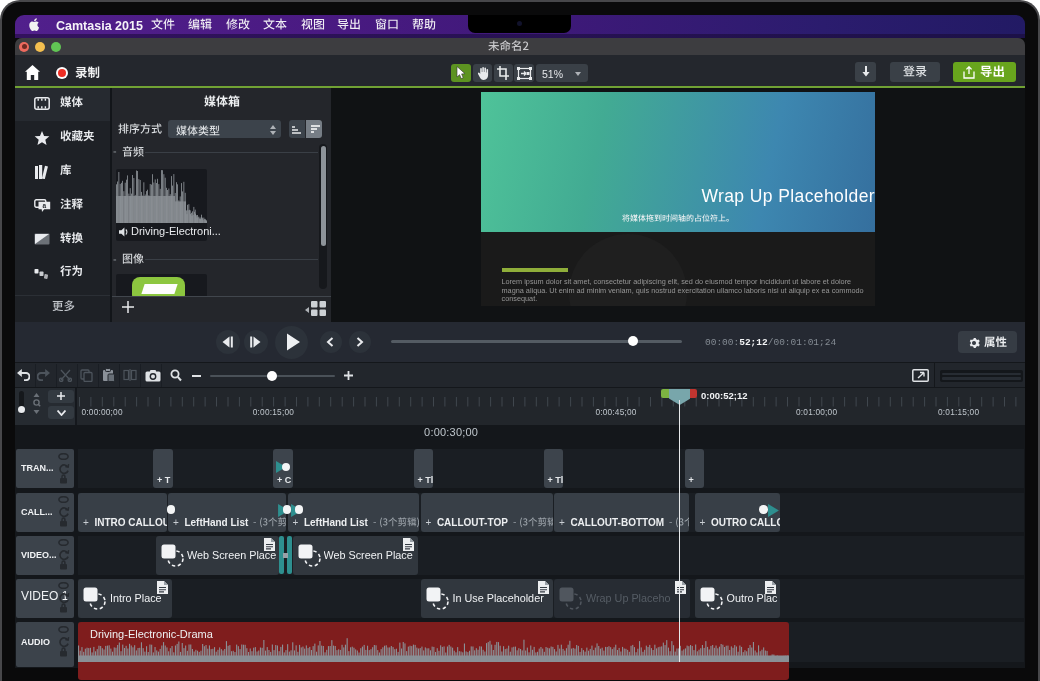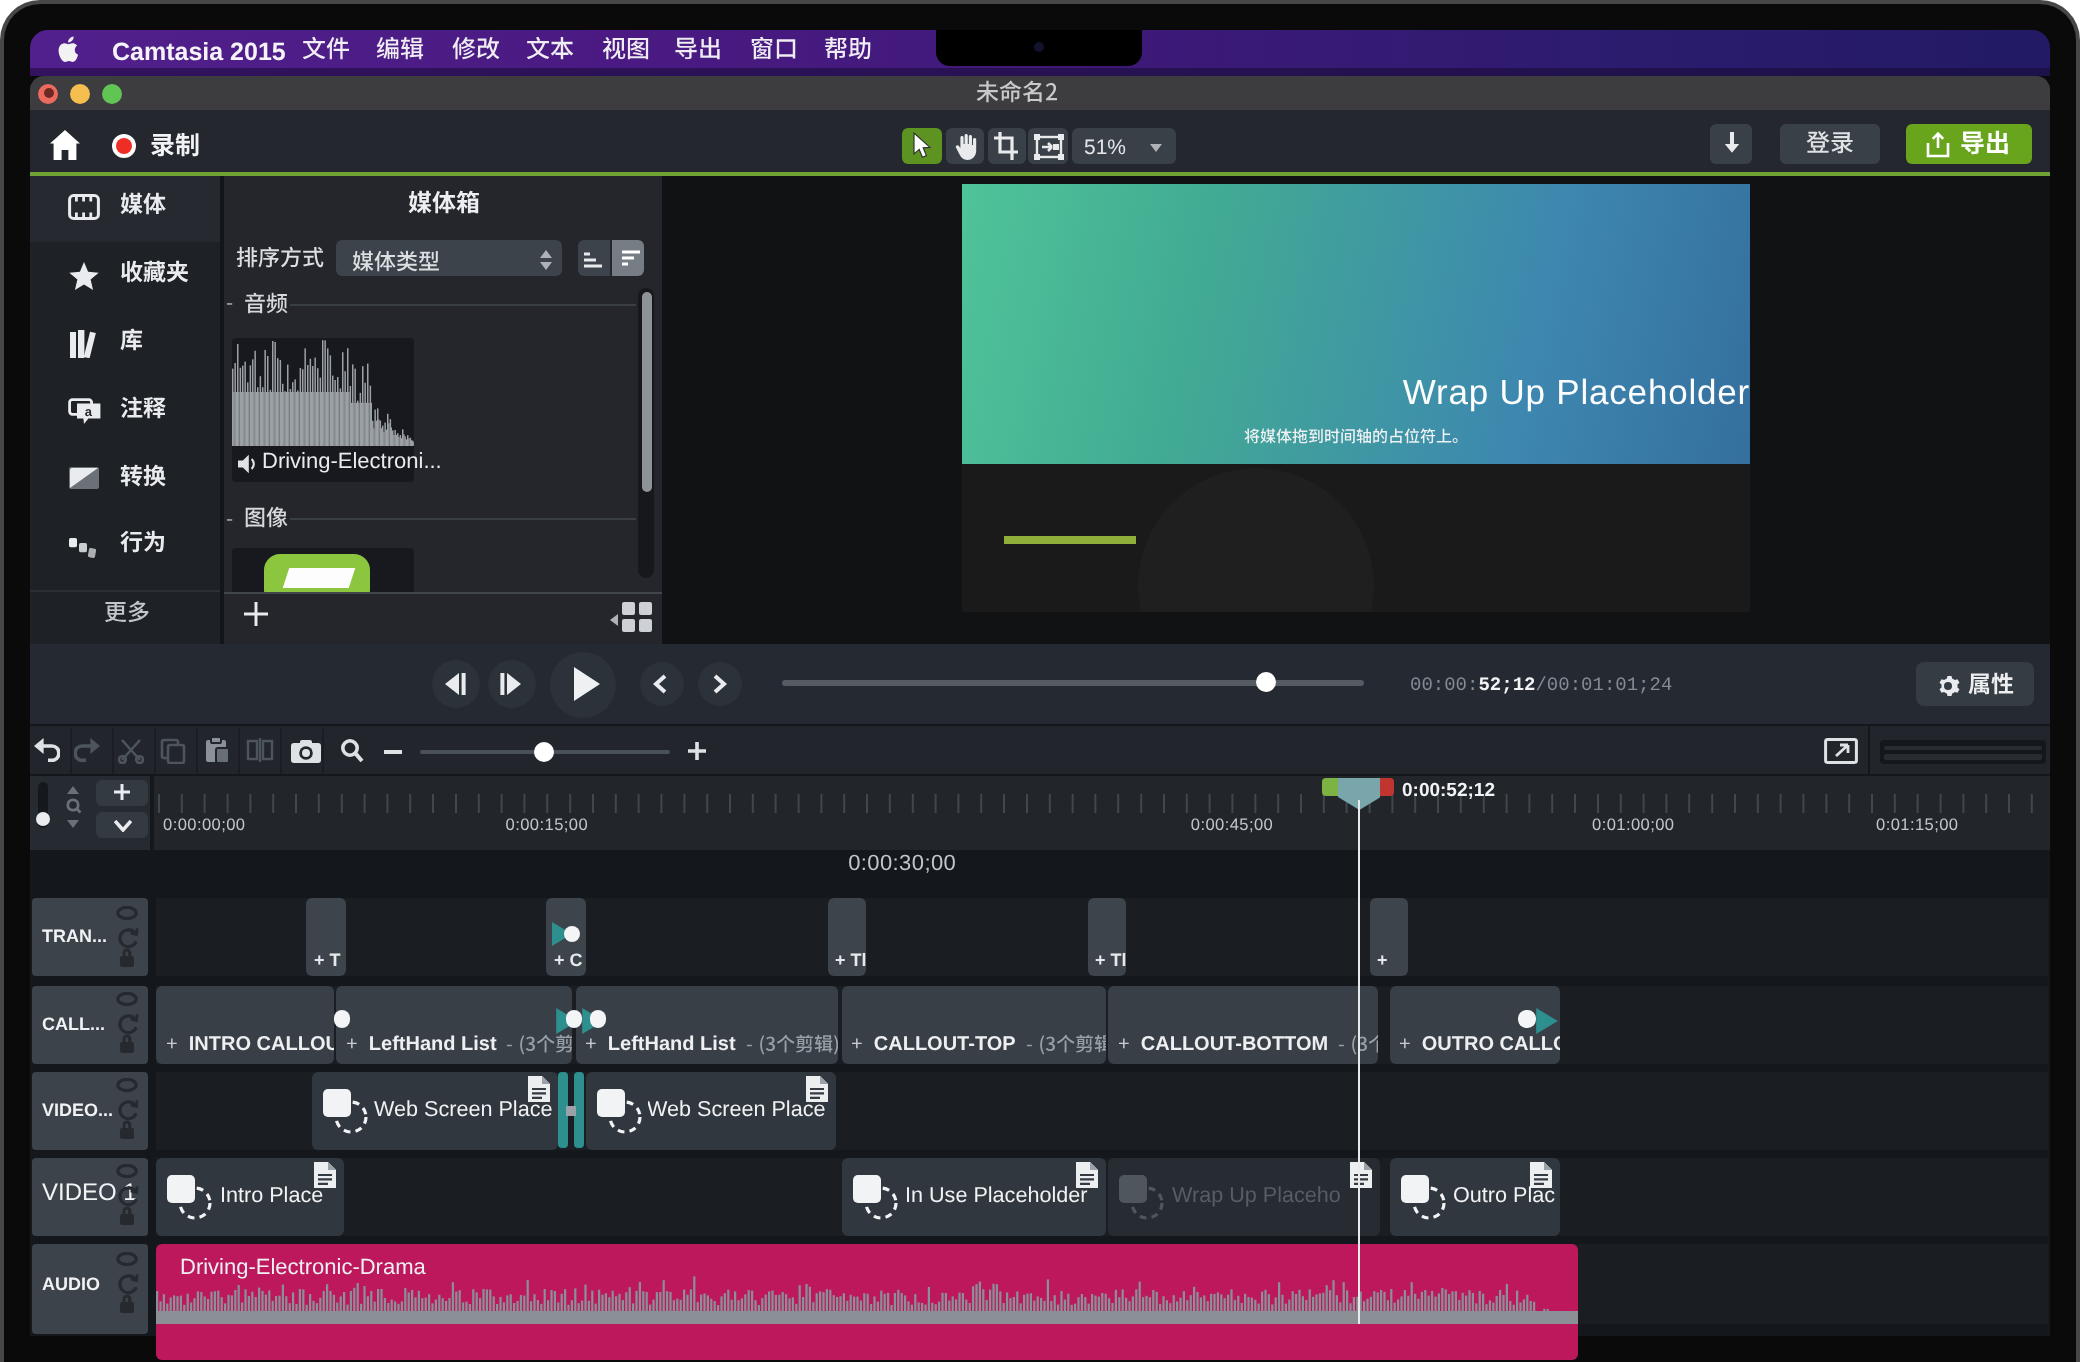--- a/index.html
+++ b/index.html
@@ -538,20 +538,21 @@
           <path transform="translate(10000,0)" d="M366 668V576H917V668ZM429 509C458 372 485 191 493 86L587 113C576 215 546 392 515 528ZM562 832C581 782 601 715 609 673L703 700C693 742 671 805 652 855ZM326 48V-43H955V48H765C800 178 840 365 866 518L767 534C751 386 713 181 676 48ZM274 840C220 692 130 546 34 451C51 429 78 378 87 355C115 385 143 419 170 455V-83H265V604C303 671 336 743 363 813Z"></path>
           <path transform="translate(11000,0)" d="M392 267C434 205 490 120 516 71L596 119C568 167 510 249 467 308ZM725 544V441H345V354H725V29C725 13 719 8 700 8C681 7 614 7 548 9C562 -17 575 -56 580 -83C669 -83 730 -81 768 -67C806 -53 818 -27 818 28V354H944V441H818V544ZM254 553C204 446 119 339 35 270C54 251 85 209 98 190C128 216 158 247 187 282V-84H278V406C303 444 325 484 344 523ZM178 848C147 750 93 651 30 587C53 575 92 550 110 535C141 572 173 620 202 673H238C261 628 287 574 300 541L384 571C372 597 351 636 332 673H478V753H241C251 777 261 801 269 825ZM577 848C547 750 492 655 425 595C448 583 486 557 504 542C538 577 570 622 599 673H658C685 634 715 586 729 556L812 590C800 612 779 643 759 673H940V753H639C650 777 659 802 667 827Z"></path>
           <path transform="translate(12000,0)" d="M417 830V59H48V-36H953V59H518V436H884V531H518V830Z"></path>
           <path transform="translate(13000,0)" d="M194 246C108 246 37 175 37 89C37 3 108 -67 194 -67C281 -67 350 3 350 89C350 175 281 246 194 246ZM194 -7C141 -7 98 36 98 89C98 142 141 185 194 185C247 185 290 142 290 89C290 36 247 -7 194 -7Z"></path>
         </g>
       </svg>
     </div>
     <div class="abs" style="left:0;top:140.5px;width:394px;height:74px;background:#1a1a1a"></div>
     <div class="abs" style="left:88px;top:142px;width:118px;height:118px;border-radius:50%;background:#1f1f1f"></div>
     <div class="abs" style="left:20.5px;top:176.5px;width:66px;height:3.5px;background:#8fae3a"></div>
+    <div class="txt" style="left:20.5px;top:186.5px;width:364px;white-space:normal;font-size:7.3px;line-height:8.7px;color:#969696">Lorem ipsum dolor sit amet, consectetur adipiscing elit, sed do eiusmod tempor incididunt ut labore et dolore magna aliqua. Ut enim ad minim veniam, quis nostrud exercitation ullamco laboris nisi ut aliquip ex ea commodo consequat.</div>
   </div>
 <div class="abs" style="left:15px;top:322px;width:1010px;height:40px;background:#252932"></div>
 <div class="abs" style="left:215.5px;top:330px;width:24px;height:24px;border-radius:50%;background:#2c323a"></div>
 <svg class="abs" style="left:221px;top:336px" width="13" height="12" viewBox="0 0 13 12">
     <path fill="#e9ebee" d="M8.5 0.5v11L1.5 6z"></path>
     <rect x="9.8" y="0.5" width="2" height="11" fill="#e9ebee"></rect>
   </svg>
 <div class="abs" style="left:243.5px;top:330px;width:24px;height:24px;border-radius:50%;background:#2c323a"></div>
 <svg class="abs" style="left:249px;top:336px" width="13" height="12" viewBox="0 0 13 12">
     <path fill="#e9ebee" d="M4.5 0.5v11L11.5 6z"></path>
@@ -975,21 +976,21 @@
 <svg class="abs" style="left:699.5px;top:586.5px" width="24" height="24" viewBox="0 0 24 24">
 <circle cx="14.5" cy="14.5" r="7.5" fill="none" stroke="#f2f3f5" stroke-width="1.6" stroke-dasharray="3.4 2.6"></circle>
 <rect x="0.5" y="0.5" width="14" height="14" rx="2.5" fill="#f2f3f5"></rect>
   </svg>
 <svg class="abs" style="left:764px;top:580.5px" width="13" height="13" viewBox="0 0 13 13">
 <path fill="#eceef0" d="M1 0h7l4 4v9H1z"></path>
     <path fill="#9aa1a8" d="M8 0l4 4H8z"></path>
 <path stroke="#343b43" stroke-width="1.1" d="M3 6.5h7M3 8.7h7M3 10.9h5"></path>
   </svg>
 <div class="abs" style="left:726.5px;top:591.5px;font-size:10.8px;color:#f0f2f4;white-space:nowrap;overflow:hidden;max-width:51.5px">Outro Plac</div>
-<div class="abs" style="left:78px;top:621.5px;width:711px;height:58px;background:#be185d;border-radius:3px;overflow:hidden">
+<div class="abs" style="left:78px;top:621.5px;width:711px;height:58px;background:#7f1d1d;border-radius:3px;overflow:hidden">
     <svg class="abs" style="left:0;top:0" width="711" height="40.5" viewBox="0 0 711 40.5">
       <g fill="#89909"></g>
       <g fill="#8a9096">
         <rect x="0" y="33.5" width="711" height="7"></rect>
         <rect x="0.0" y="23.5" width="1.1" height="17.0"></rect>
         <rect x="1.7" y="28.7" width="1.1" height="11.8"></rect>
         <rect x="3.4" y="25.1" width="1.1" height="15.4"></rect>
         <rect x="5.1" y="29.8" width="1.1" height="10.7"></rect>
         <rect x="6.8" y="26.7" width="1.1" height="13.8"></rect>
         <rect x="8.5" y="25.7" width="1.1" height="14.8"></rect>

